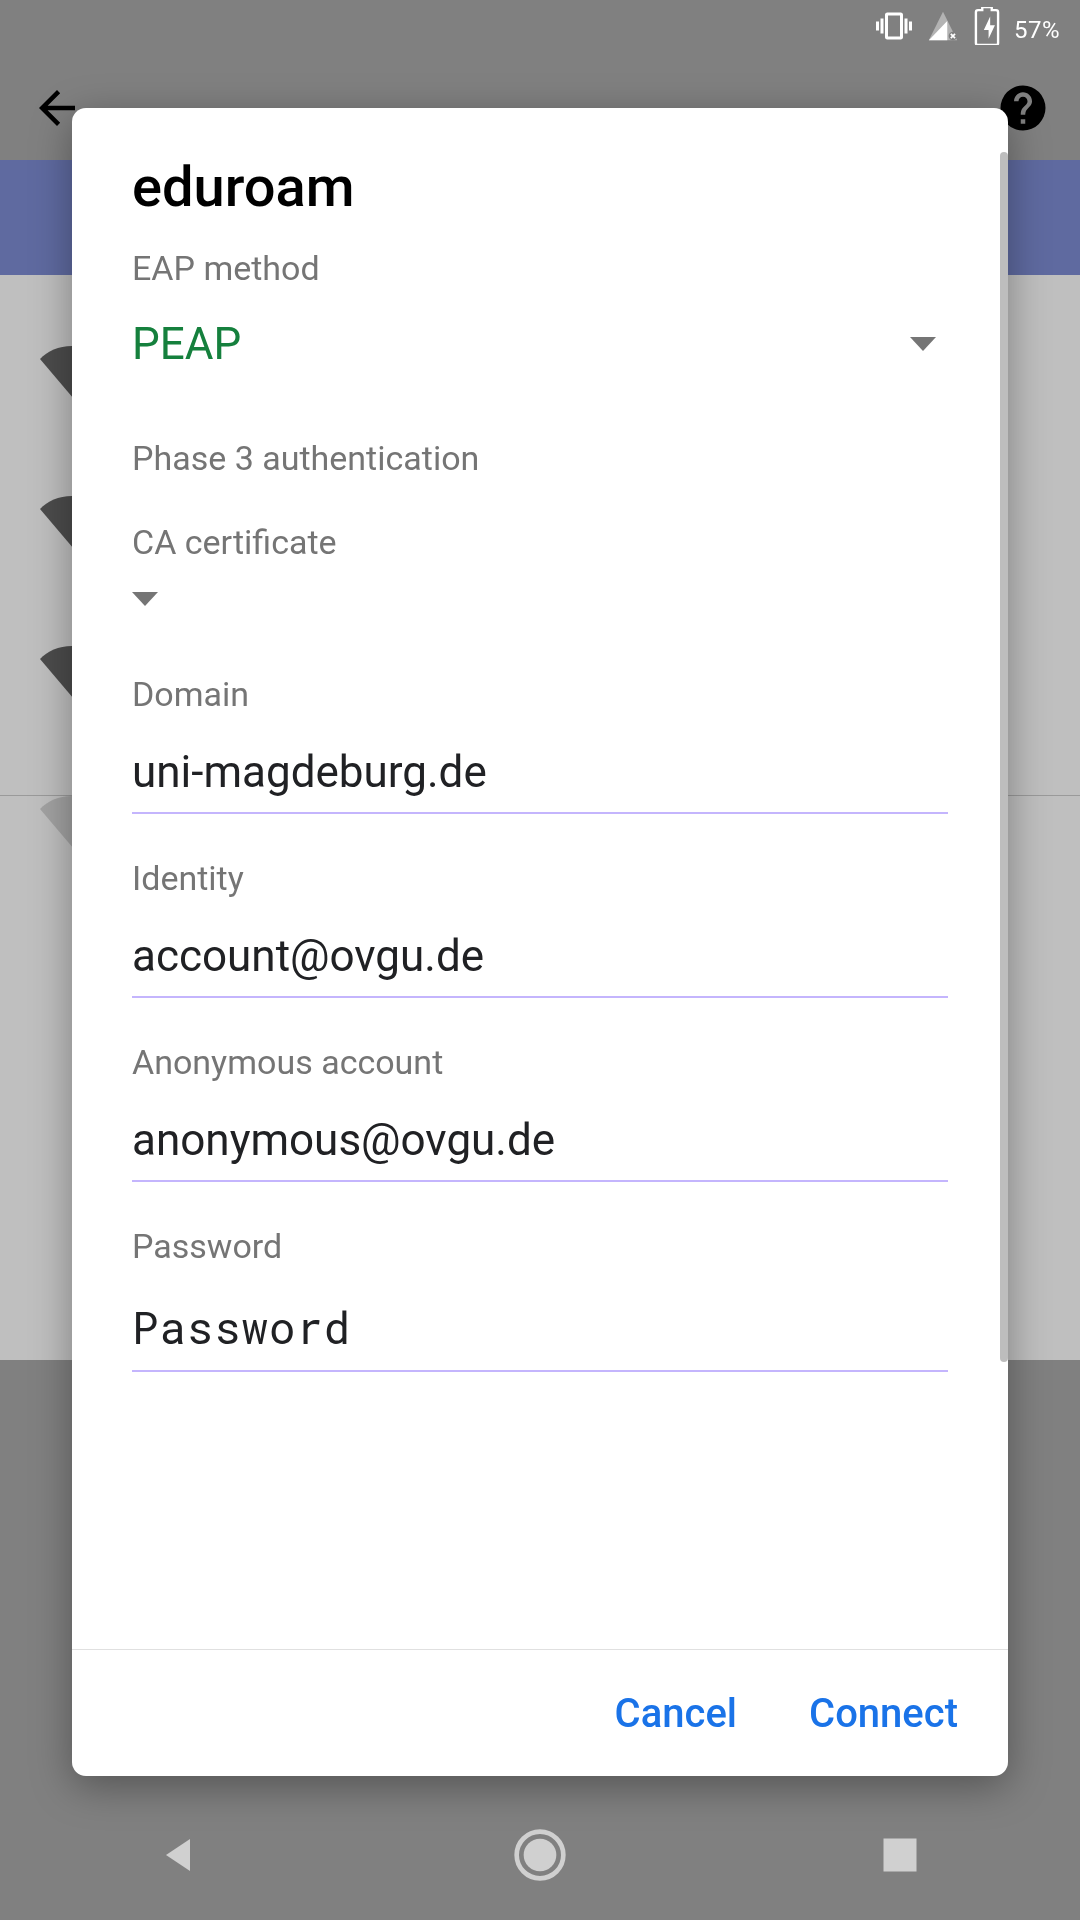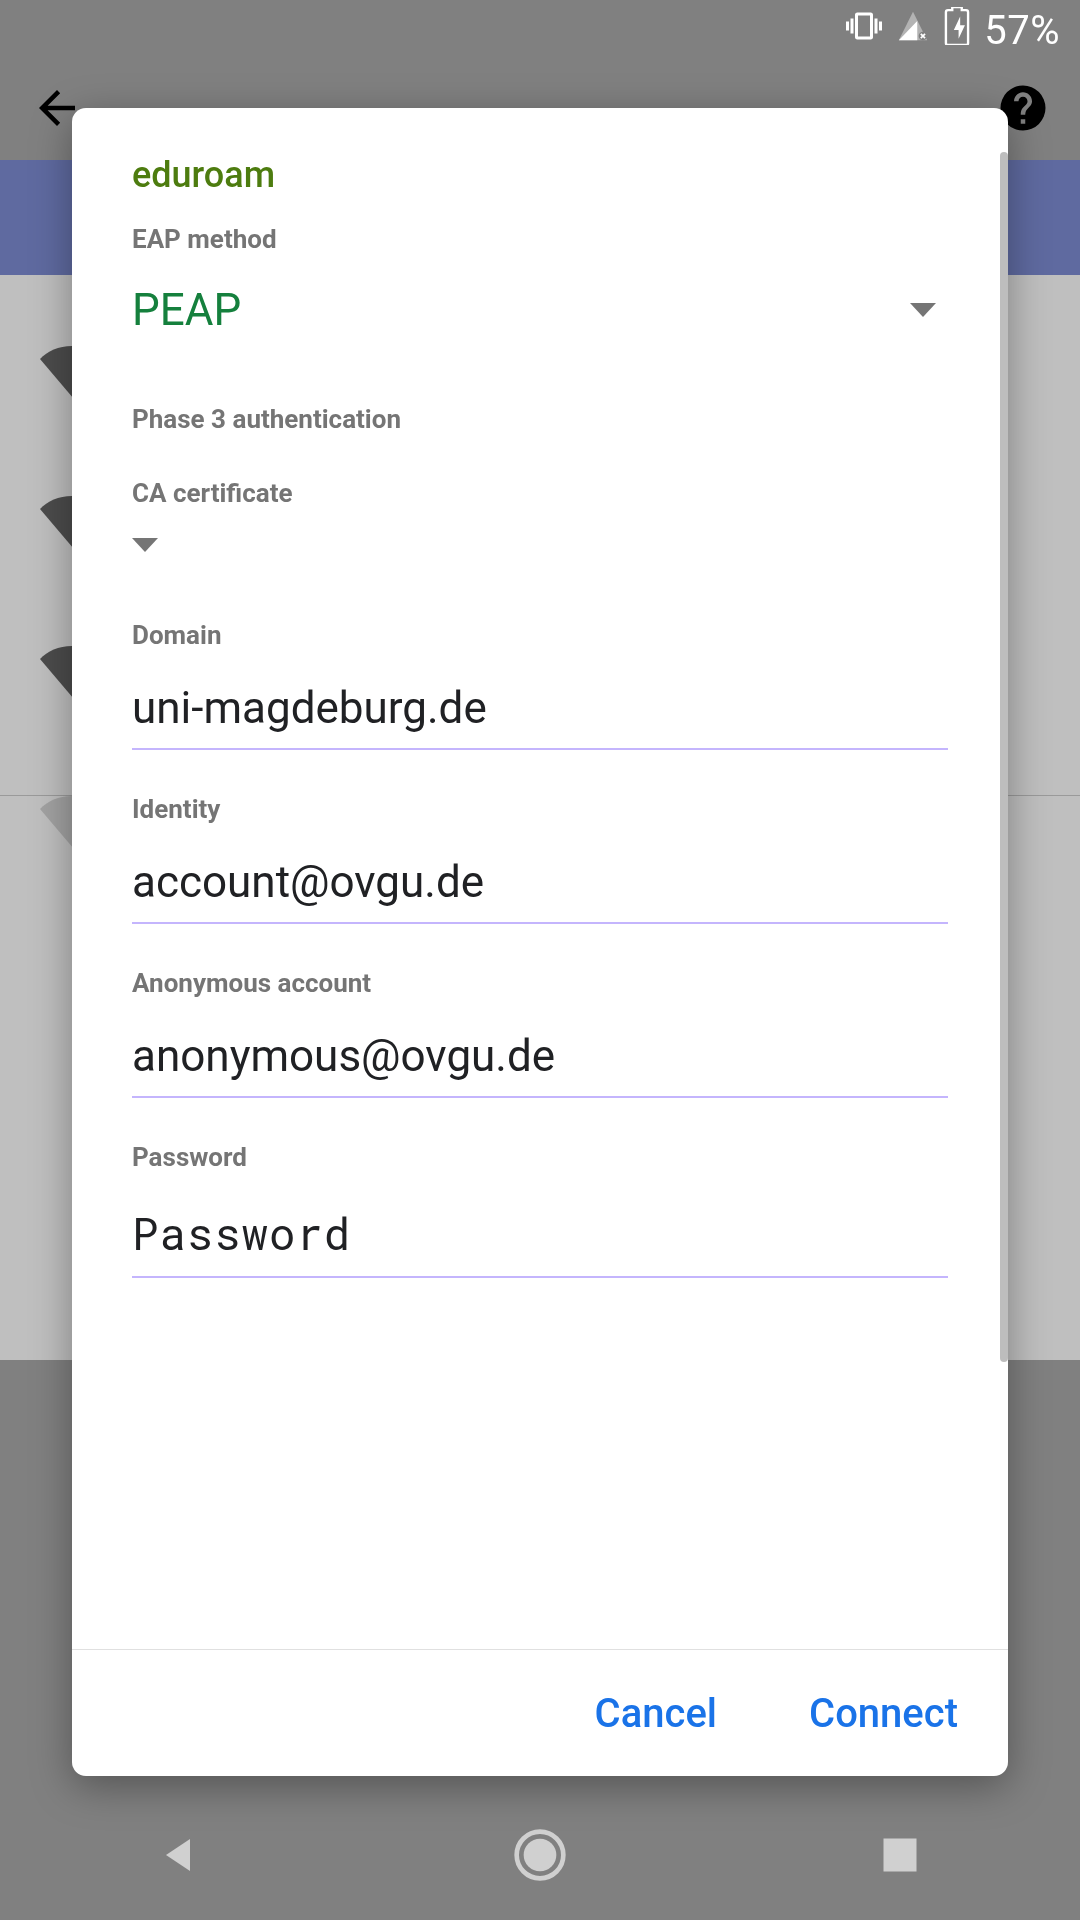--- a/index.html
+++ b/index.html
@@ -12,21 +12,21 @@
 
   
   .bg { position: absolute; left: 0; width: 100%; }
   .statusbar {
     top: 0; height: 60px; background: #808080;
     display: flex; justify-content: flex-end; align-items: center;
     padding-right: 20px; gap: 14px;
     color: #fff; font-size: 36px; font-weight: 400;
   }
   .statusbar svg { fill: #fff; }
-  .battery-text { font-size: 40px; letter-spacing: 0.5px; }
+  .battery-text { font-size: 24px; letter-spacing: 0.5px; }
 
   .appbar {
     top: 60px; height: 100px; background: #808080;
     display: flex; align-items: center; padding: 0 30px;
     justify-content: space-between;
   }
   .appbar svg { fill: #000; }
 
   .blueband {
     top: 160px; height: 115px; background: #5f6aa0;
@@ -71,25 +71,25 @@
     border-radius: 14px;
   }
 
   .modal-body {
     flex: 1 1 auto;
     overflow: hidden;
     padding: 46px 60px 0 60px;
     position: relative;
   }
   .modal-title {
-    font-size: 36px; font-weight: 500; color: #4d7c0f;
+    font-size: 56px; font-weight: 500; color: #000000;
     margin-bottom: 28px;
   }
   .field-label {
-    font-size: 26px; color: #757575; font-weight: 700;
+    font-size: 34px; color: #757575; font-weight: 400;
     margin-top: 44px; margin-bottom: 26px;
   }
   .field-label.first { margin-top: 10px; }
 
   .dropdown {
     display: flex; justify-content: space-between; align-items: center;
     font-size: 44px; color: #15803d; font-weight: 400;
     padding: 4px 4px 24px 0;
     cursor: pointer;
   }
@@ -115,21 +115,21 @@
   .scroll-indicator {
     position: absolute; right: 0; top: 44px; width: 8px; height: 1210px;
     background: #bdbdbd; border-radius: 4px;
   }
 
   .modal-divider {
     border-top: 1px solid #e0e0e0;
   }
   .modal-footer {
     height: 126px; display: flex; justify-content: flex-end; align-items: center;
-    padding-right: 44px; gap: 80px;
+    padding-right: 44px; gap: 60px;
   }
   .dlg-btn {
     background: none; border: none;
     color: #1a73e8; font-size: 40px; font-weight: 500;
     cursor: pointer; padding: 10px 6px;
     font-family: inherit;
   }
 </style>
 </head>
 <body>

